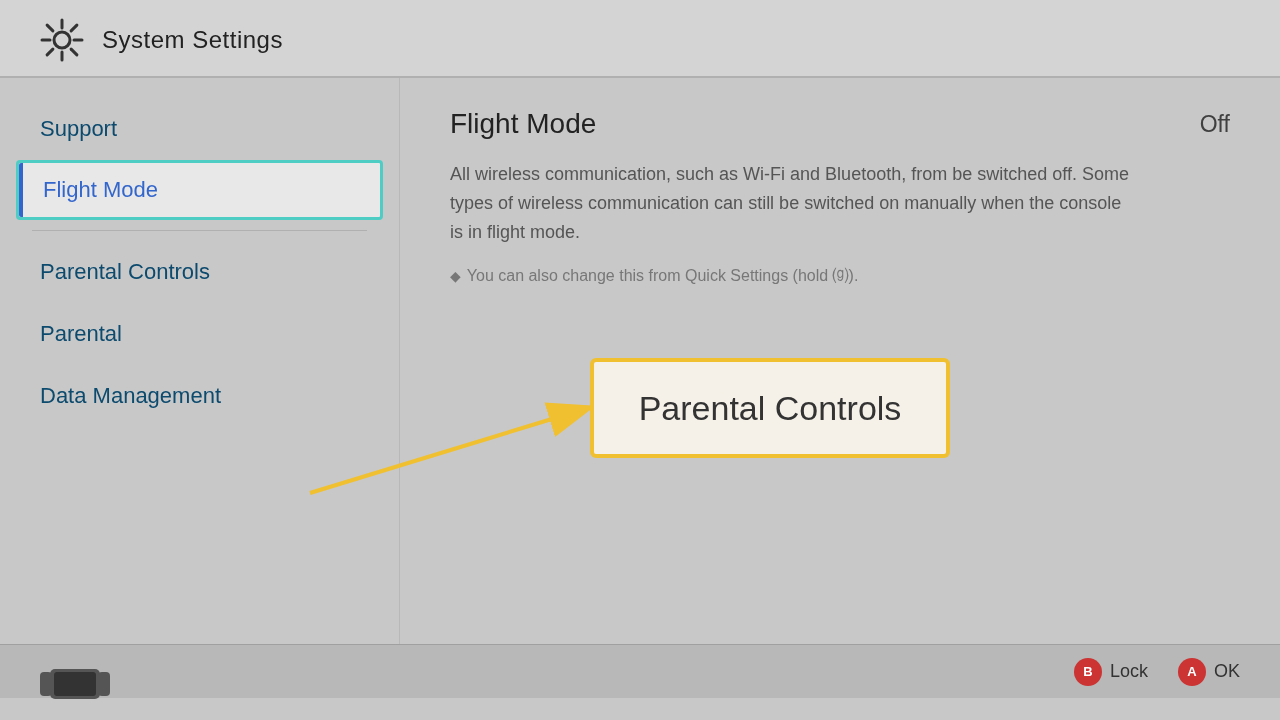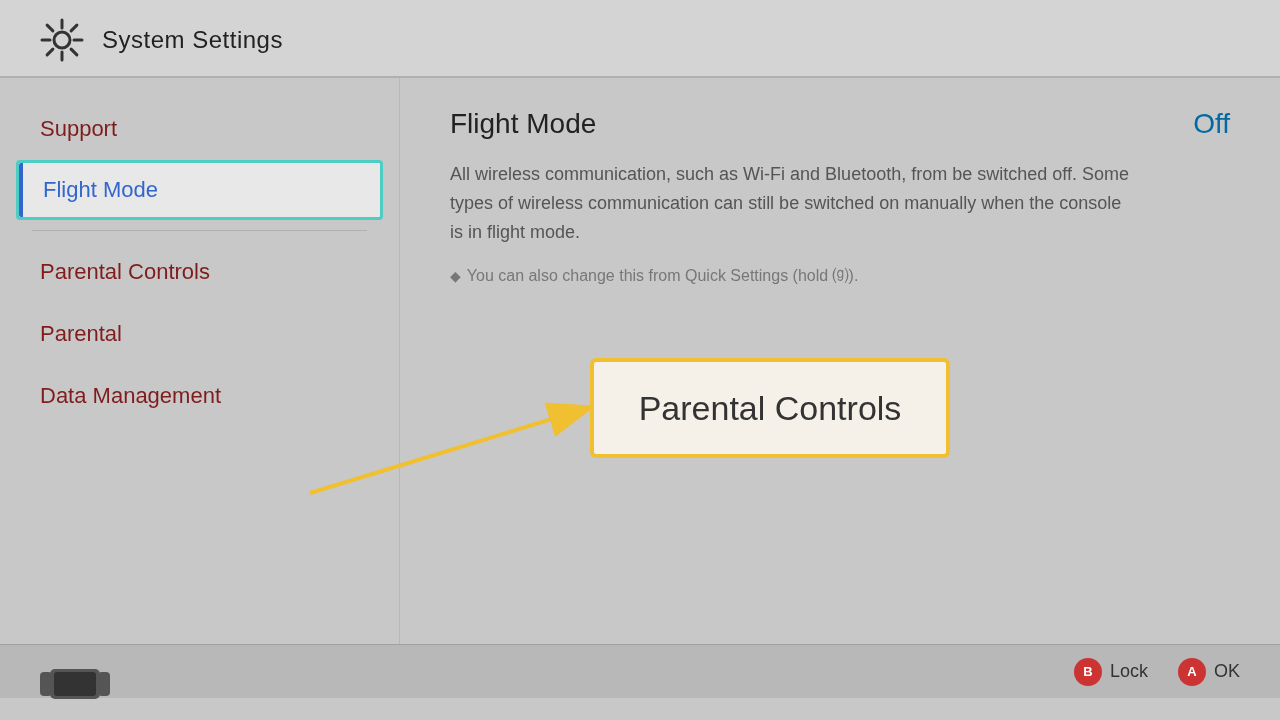--- a/index.html
+++ b/index.html
@@ -45,21 +45,21 @@
     .sidebar {
       width: 400px;
       background: #c8c8c8;
       padding: 20px 0;
       border-right: 1px solid #b8b8b8;
     }
 
     .sidebar-item {
       padding: 18px 40px;
       font-size: 22px;
-      color: #7f1d1d;
+      color: #0c4a6e;
       cursor: pointer;
       position: relative;
     }
 
     .sidebar-item.active {
       background: #e8e8e8;
       border: 3px solid #4ecdc4;
       border-radius: 4px;
       margin: 0 16px;
       padding: 14px 24px;
@@ -97,22 +97,22 @@
       margin-bottom: 20px;
     }
 
     .setting-title {
       font-size: 28px;
       color: #222;
       font-weight: 400;
     }
 
     .setting-status {
-      font-size: 28px;
-      color: #0369a1;
+      font-size: 23px;
+      color: #404040;
     }
 
     .setting-description {
       font-size: 18px;
       color: #555;
       line-height: 1.6;
       margin-bottom: 20px;
       max-width: 680px;
     }
 

